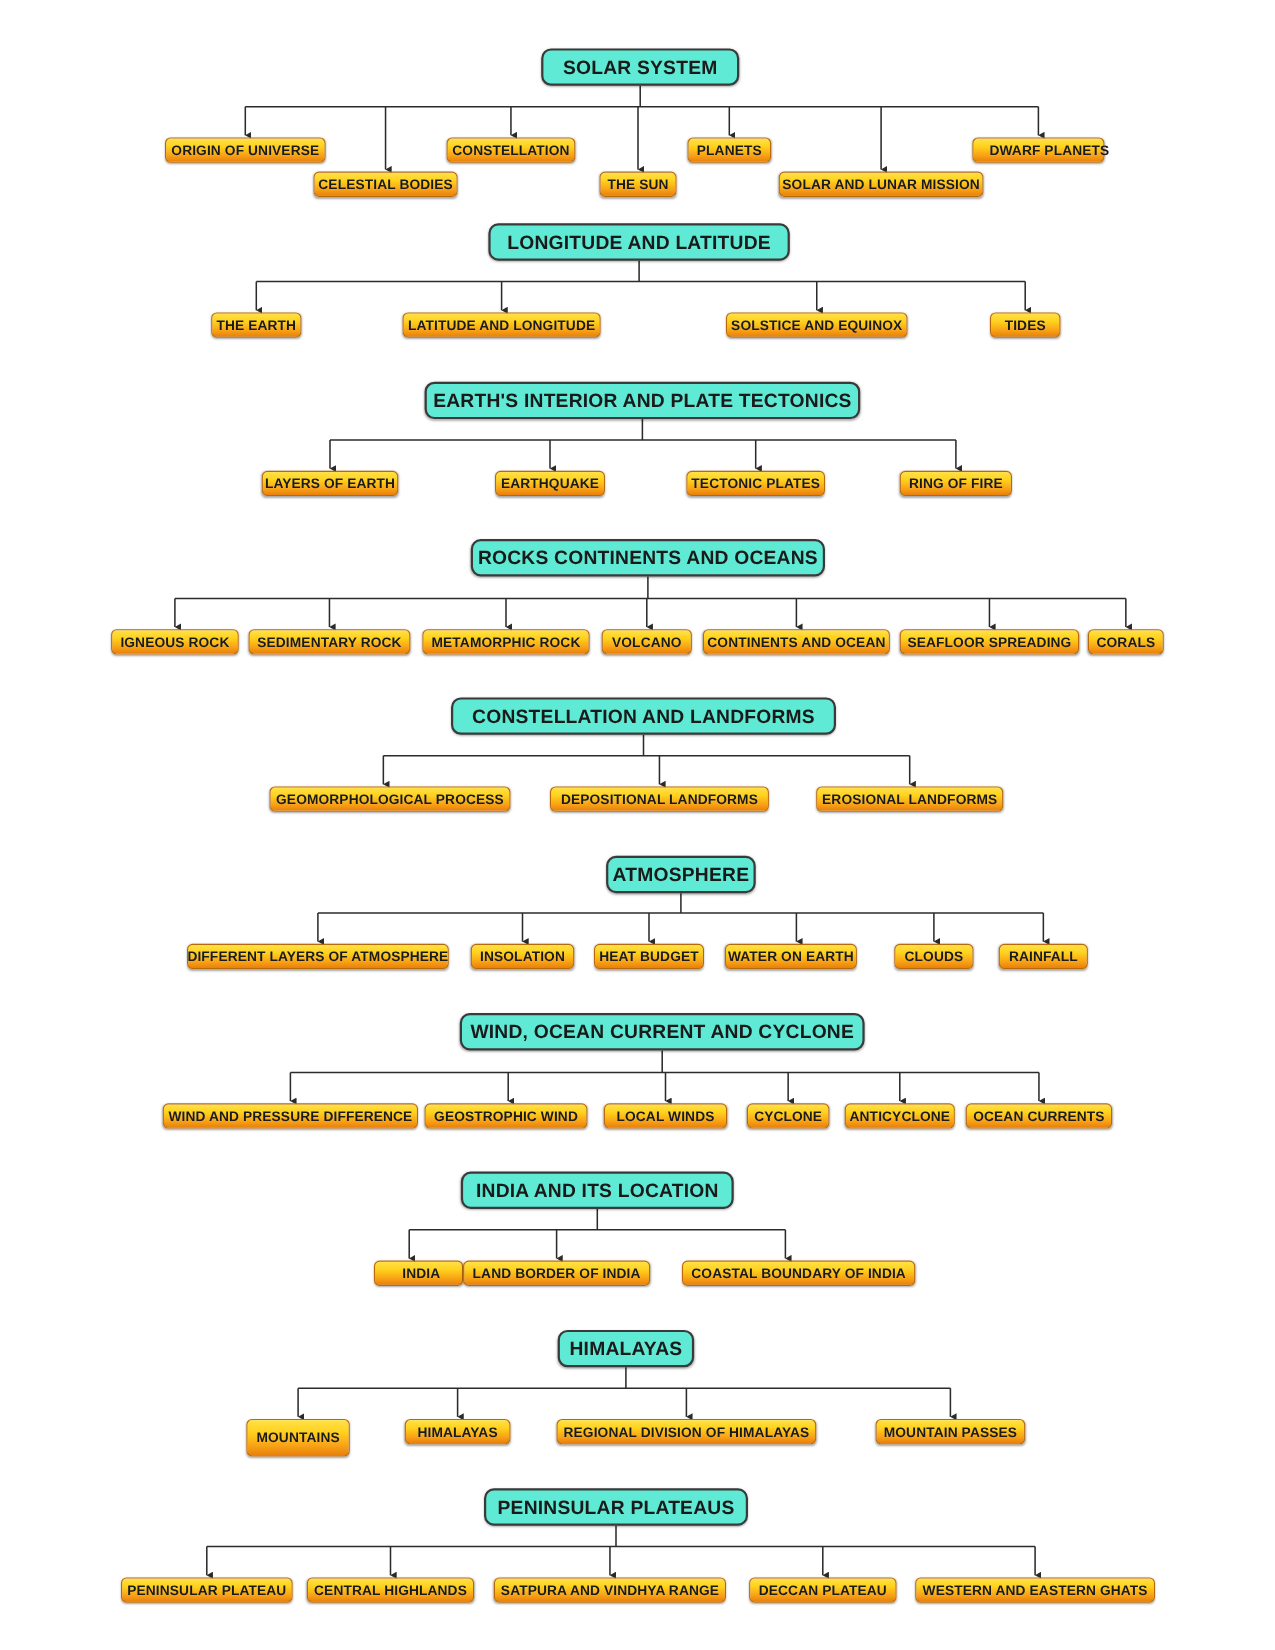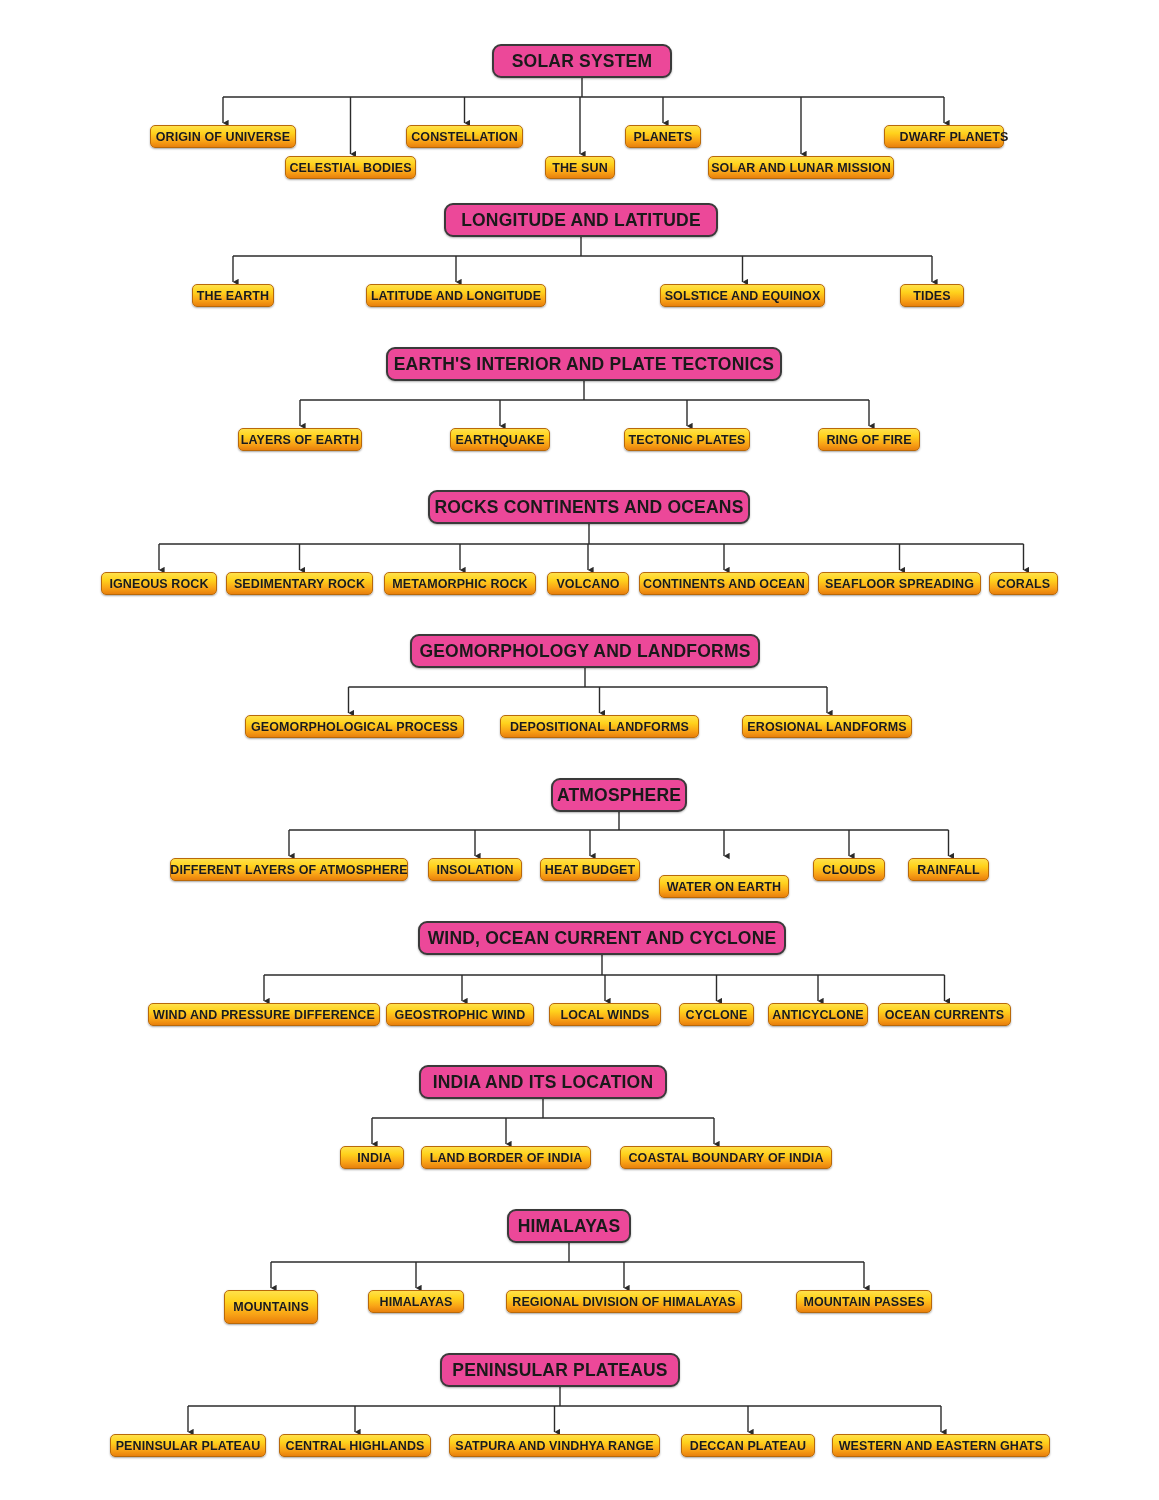--- a/index.html
+++ b/index.html
@@ -19,21 +19,21 @@
     box-sizing:border-box;
     display:flex;align-items:center;justify-content:center;
     white-space:nowrap;
     border-radius:6px;
     font-weight:bold;
     color:#1a1a1a;
   }
 
   
   .node.header{
-    background:#ec4899;
+    background:#5eead4;
     border:2px solid #3a3a3a;
     border-radius:9px;
     font-size:17.5px;
     letter-spacing:0.2px;
     height:34px;
     box-shadow:0 1px 2px rgba(0,0,0,0.30);
   }
 
   
   .node.leaf{
@@ -150,40 +150,40 @@
       <div class="node leaf" style="left: 624px; top: 428px; width: 126px; height: 23px;">TECTONIC PLATES</div>
       <div class="node leaf" style="left: 818px; top: 428px; width: 102px; height: 23px;">RING OF FIRE</div>
       <div class="node header" style="left: 428px; top: 490px; width: 322px; height: 34px;">ROCKS CONTINENTS AND OCEANS</div>
       <div class="node leaf" style="left: 101px; top: 572px; width: 116px; height: 23px;">IGNEOUS ROCK</div>
       <div class="node leaf" style="left: 226px; top: 572px; width: 147px; height: 23px;">SEDIMENTARY ROCK</div>
       <div class="node leaf" style="left: 384px; top: 572px; width: 152px; height: 23px;">METAMORPHIC ROCK</div>
       <div class="node leaf" style="left: 547px; top: 572px; width: 82px; height: 23px;">VOLCANO</div>
       <div class="node leaf" style="left: 639px; top: 572px; width: 170px; height: 23px;">CONTINENTS AND OCEAN</div>
       <div class="node leaf" style="left: 818px; top: 572px; width: 163px; height: 23px;">SEAFLOOR SPREADING</div>
       <div class="node leaf" style="left: 989px; top: 572px; width: 69px; height: 23px;">CORALS</div>
-      <div class="node header" style="left: 410px; top: 634px; width: 350px; height: 34px;">GEOMORPHOLOGY AND LANDFORMS</div>
+      <div class="node header" style="left: 410px; top: 634px; width: 350px; height: 34px;">CONSTELLATION AND LANDFORMS</div>
       <div class="node leaf" style="left: 245px; top: 715px; width: 219px; height: 23px;">GEOMORPHOLOGICAL PROCESS</div>
       <div class="node leaf" style="left: 500px; top: 715px; width: 199px; height: 23px;">DEPOSITIONAL LANDFORMS</div>
       <div class="node leaf" style="left: 742px; top: 715px; width: 170px; height: 23px;">EROSIONAL LANDFORMS</div>
       <div class="node header" style="left: 551px; top: 778px; width: 136px; height: 34px;">ATMOSPHERE</div>
       <div class="node leaf" style="left: 170px; top: 858px; width: 238px; height: 23px;">DIFFERENT LAYERS OF ATMOSPHERE</div>
       <div class="node leaf" style="left: 428px; top: 858px; width: 94px; height: 23px;">INSOLATION</div>
       <div class="node leaf" style="left: 540px; top: 858px; width: 100px; height: 23px;">HEAT BUDGET</div>
-      <div class="node leaf" style="left: 659px; top: 858px; width: 130px; height: 23px; margin-top: 17px;">WATER ON EARTH</div>
+      <div class="node leaf" style="left: 659px; top: 858px; width: 120px; height: 23px;">WATER ON EARTH</div>
       <div class="node leaf" style="left: 813px; top: 858px; width: 72px; height: 23px;">CLOUDS</div>
       <div class="node leaf" style="left: 908px; top: 858px; width: 81px; height: 23px;">RAINFALL</div>
       <div class="node header" style="left: 418px; top: 921px; width: 368px; height: 34px;">WIND, OCEAN CURRENT AND CYCLONE</div>
       <div class="node leaf" style="left: 148px; top: 1003px; width: 232px; height: 23px;">WIND AND PRESSURE DIFFERENCE</div>
       <div class="node leaf" style="left: 386px; top: 1003px; width: 148px; height: 23px;">GEOSTROPHIC WIND</div>
       <div class="node leaf" style="left: 549px; top: 1003px; width: 112px; height: 23px;">LOCAL WINDS</div>
       <div class="node leaf" style="left: 679px; top: 1003px; width: 75px; height: 23px;">CYCLONE</div>
       <div class="node leaf" style="left: 768px; top: 1003px; width: 100px; height: 23px;">ANTICYCLONE</div>
       <div class="node leaf" style="left: 878px; top: 1003px; width: 133px; height: 23px;">OCEAN CURRENTS</div>
       <div class="node header" style="left: 419px; top: 1065px; width: 248px; height: 34px;">INDIA AND ITS LOCATION</div>
-      <div class="node leaf" style="left: 340px; top: 1146px; width: 64px; height: 23px; padding-left: 12px;">INDIA</div>
+      <div class="node leaf" style="left: 340px; top: 1146px; width: 81px; height: 23px; padding-left: 12px;">INDIA</div>
       <div class="node leaf" style="left: 421px; top: 1146px; width: 170px; height: 23px;">LAND BORDER OF INDIA</div>
       <div class="node leaf" style="left: 608px; top: 1146px; width: 212px; height: 23px; margin-left: 12px;">COASTAL BOUNDARY OF INDIA</div>
       <div class="node header" style="left: 507px; top: 1209px; width: 124px; height: 34px;">HIMALAYAS</div>
       <div class="node leaf" style="left: 224px; top: 1290px; width: 94px; height: 34px;">MOUNTAINS</div>
       <div class="node leaf" style="left: 368px; top: 1290px; width: 96px; height: 23px;">HIMALAYAS</div>
       <div class="node leaf" style="left: 506px; top: 1290px; width: 236px; height: 23px;">REGIONAL DIVISION OF HIMALAYAS</div>
       <div class="node leaf" style="left: 796px; top: 1290px; width: 136px; height: 23px;">MOUNTAIN PASSES</div>
       <div class="node header" style="left: 440px; top: 1353px; width: 240px; height: 34px;">PENINSULAR PLATEAUS</div>
       <div class="node leaf" style="left: 110px; top: 1434px; width: 156px; height: 23px;">PENINSULAR PLATEAU</div>
       <div class="node leaf" style="left: 279px; top: 1434px; width: 152px; height: 23px;">CENTRAL HIGHLANDS</div>

